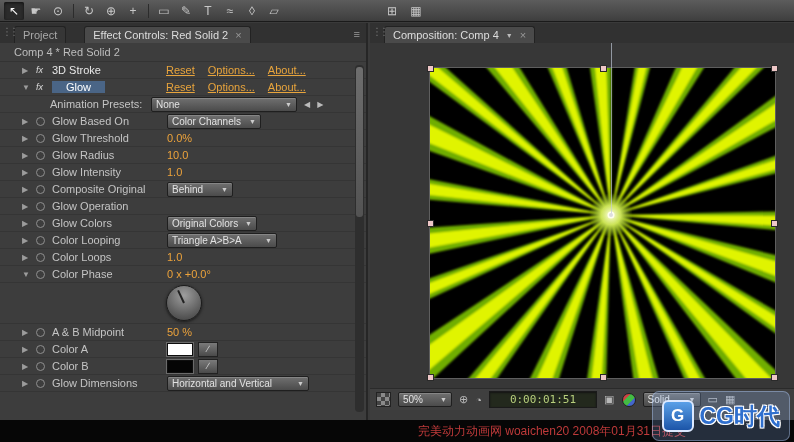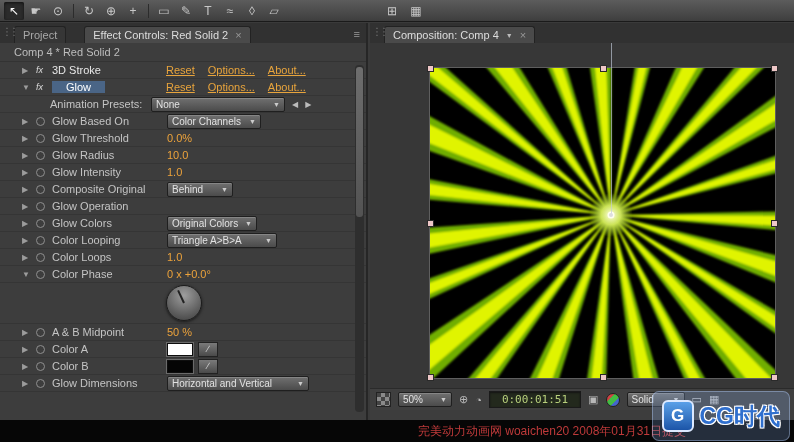--- a/index.html
+++ b/index.html
@@ -36,21 +36,21 @@
   .plabel{width:115px;flex:none;color:#c4c4c4;white-space:nowrap;overflow:hidden}
   .effname{color:#e8e8e8}
   .effname.sel{background:#4a6586;color:#fff;padding:0 14px}
   .rlinks{position:absolute;left:166px;display:flex}
   .elink{color:#e8a43c;text-decoration:underline;margin-right:13px}
   .pval{color:#eda33b;cursor:default}
   .dd{height:15px;display:inline-flex;align-items:center;justify-content:space-between;
     background:linear-gradient(#707070,#4b4b4b);border:1px solid #1f1f1f;border-radius:2px;
     padding:0 4px;font-size:10px;color:#e2e2e2;box-shadow:inset 0 1px 0 rgba(255,255,255,.16);box-sizing:border-box}
   .dda{font-size:7px;color:#ccc;margin-left:6px}
-  .w1{width:134px}.w2{width:94px}.w3{width:66px}.w4{width:150px}.w5{width:90px}.w6{width:110px}.w7{width:142px}.wz{width:54px}.wr{width:58px}
+  .w1{width:146px}.w2{width:94px}.w3{width:66px}.w4{width:150px}.w5{width:90px}.w6{width:110px}.w7{width:142px}.wz{width:54px}.wr{width:58px}
   .pn{font-size:8px;color:#bbb;margin-left:7px}
   .dialwrap{height:40px;display:flex;align-items:center;padding-left:166px;border-bottom:1px solid rgba(0,0,0,.13)}
   .dial{width:34px;height:34px;border-radius:50%;border:1px solid #1c1c1c;position:relative;
     background:radial-gradient(circle at 50% 28%,#9e9e9e,#5a5a5a 68%,#3c3c3c);box-shadow:0 1px 3px #191919}
   .dialptr{position:absolute;left:calc(50% - 1px);top:3px;width:2px;height:14px;background:#222;
     transform-origin:50% 100%;transform:rotate(-25deg)}
   .swatch{width:24px;height:11px;border:1px solid #0e0e0e;box-shadow:0 0 0 1px #6a6a6a;flex:none}
   .swA{background:#ffffff}.swB{background:#050505}
   .eyed{width:18px;height:13px;background:linear-gradient(#7a7a7a,#4a4a4a);border:1px solid #222;
     margin-left:5px;display:flex;align-items:center;justify-content:center;font-size:9px;color:#ddd}
@@ -66,21 +66,21 @@
   .ctr{position:absolute;left:calc(52.4% - 2px);top:calc(47.4% - 2px);width:4px;height:4px;border-radius:50%;
     background:#ddd;z-index:3}
   .statusbar{position:absolute;left:0;right:0;bottom:10px;height:22px;background:#3f3f3f;
     border-top:1px solid #2a2a2a;display:flex;align-items:center;gap:7px;padding:0 6px;box-sizing:border-box}
   .checker{width:13px;height:13px;flex:none;
     background:linear-gradient(45deg,#8a8a8a 25%,transparent 25%,transparent 75%,#8a8a8a 75%),
                linear-gradient(45deg,#8a8a8a 25%,#444 25%,#444 75%,#8a8a8a 75%);
     background-size:8px 8px;background-position:0 0,4px 4px;border:1px solid #222}
   .sicon{color:#b8b8b8;font-size:11px;flex:none}
   .tcbox{background:#23291d;border:1px solid #1a1a1a;box-shadow:inset 0 1px 2px #141414;
-    color:#b8d07c;font-family:"DejaVu Sans Mono",monospace;font-size:11px;padding:1px 12px}
+    color:#b8d07c;font-family:"DejaVu Sans Mono",monospace;font-size:11px;padding:1px 20px}
   .chan{width:12px;height:12px;border-radius:50%;flex:none;border:1px solid #222;
     background:linear-gradient(135deg,#c44 33%,#4b4 33% 66%,#46c 66%)}
   
   .footer{position:absolute;left:0;bottom:0;width:100%;height:22px;background:#060606;
     display:flex;align-items:center;padding:0 8px;box-sizing:border-box;z-index:5}
   .site{color:#fff;font-weight:bold;font-size:13px}
   .credit{color:#bf3a3a;font-size:12px;margin-left:auto;margin-right:100px;white-space:nowrap}
   .cglogo{position:absolute;right:4px;bottom:1px;height:42px;z-index:6;display:flex;align-items:center;
     gap:6px;padding:3px 9px;background:rgba(150,190,255,.22);border:1px solid rgba(185,210,255,.4);
     border-radius:7px}

